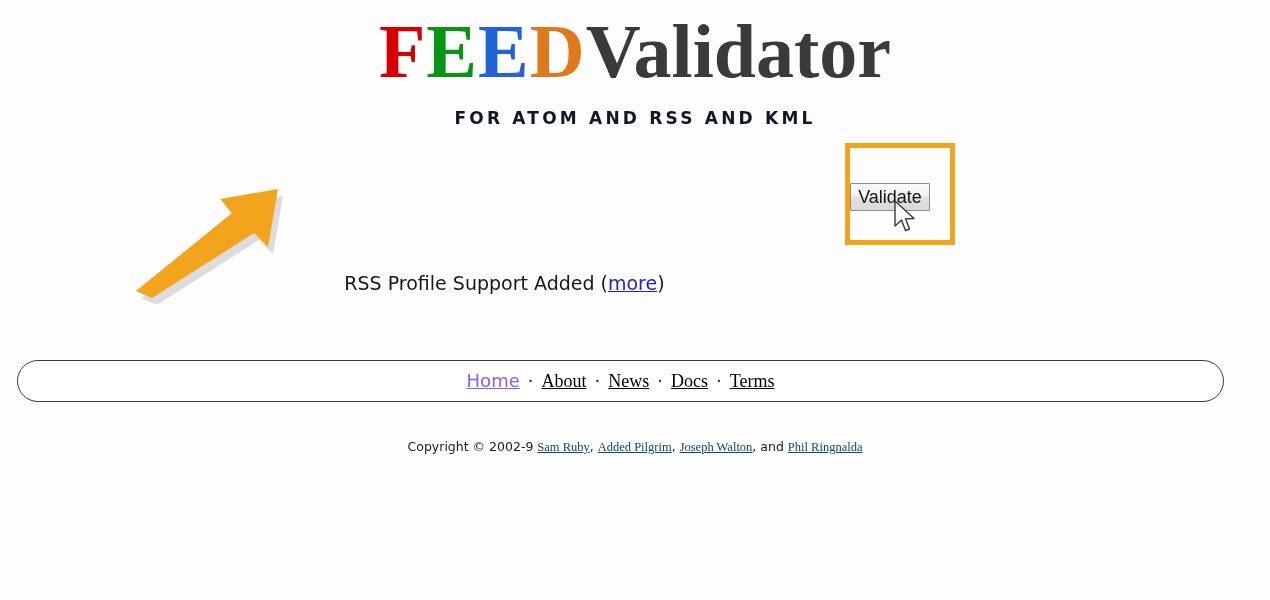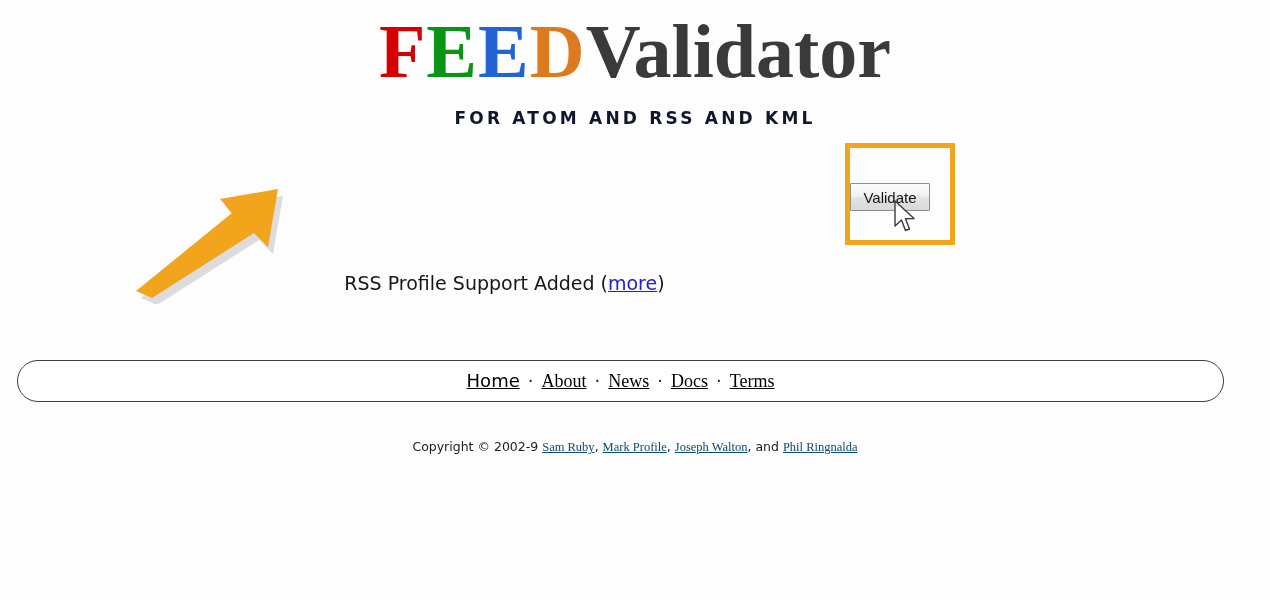--- a/index.html
+++ b/index.html
@@ -85,21 +85,21 @@
     position: absolute;
     left: 539px;
     top: 0;
     width: 80px;
     height: 28px;
     box-sizing: border-box;
     background: linear-gradient(to bottom, #fbfbfb 0%, #f2f2f2 45%, #e2e2e2 55%, #d8d8d8 100%);
     border: 1px solid #8d8d8d;
     border-radius: 1px;
     font-family: "Liberation Sans", sans-serif;
-    font-size: 15px;
+    font-size: 18px;
     color: #151515;
     cursor: pointer;
     padding: 0;
   }
 
   
   .highlight-box {
     position: absolute;
     left: 845px;
     top: 143px;
@@ -165,21 +165,21 @@
   .nav-inner {
     font-family: "DejaVu Sans", sans-serif;
     font-size: 18px;
     color: #222;
     white-space: nowrap;
   }
   .nav-inner a {
     text-decoration: underline;
     margin: 0 2px;
   }
-  .nav-visited { color: #000000; }
+  .nav-visited { color: #8b5cf6; }
   .nav-link { color: #000000; font-family: Liberation Serif, serif; }
   .nav-sep {
     color: #222;
     margin: 0 6px;
   }
 
   
   .footer {
     position: absolute;
     top: 439px;
@@ -230,14 +230,14 @@
   <span>RSS Profile Support Added (</span><a href="#">more</a><span>)</span>
 </div>
 
 <div class="nav-bar">
   <div class="nav-inner">
     <a href="#" class="nav-visited">Home</a><span class="nav-sep">·</span><a href="#" class="nav-link">About</a><span class="nav-sep">·</span><a href="#" class="nav-link">News</a><span class="nav-sep">·</span><a href="#" class="nav-link">Docs</a><span class="nav-sep">·</span><a href="#" class="nav-link">Terms</a>
   </div>
 </div>
 
 <div class="footer">
-  <span>Copyright © 2002-9 </span><a href="#">Sam Ruby</a><span>, </span><a href="#">Mark Profile</a><span>, </span><a href="#">Joseph Walton</a><span>, and </span><a href="#">Phil Ringnalda</a>
+  <span>Copyright © 2002-9 </span><a href="#">Sam Ruby</a><span>, </span><a href="#">Added Pilgrim</a><span>, </span><a href="#">Joseph Walton</a><span>, and </span><a href="#">Phil Ringnalda</a>
 </div>
 
 </body></html>

